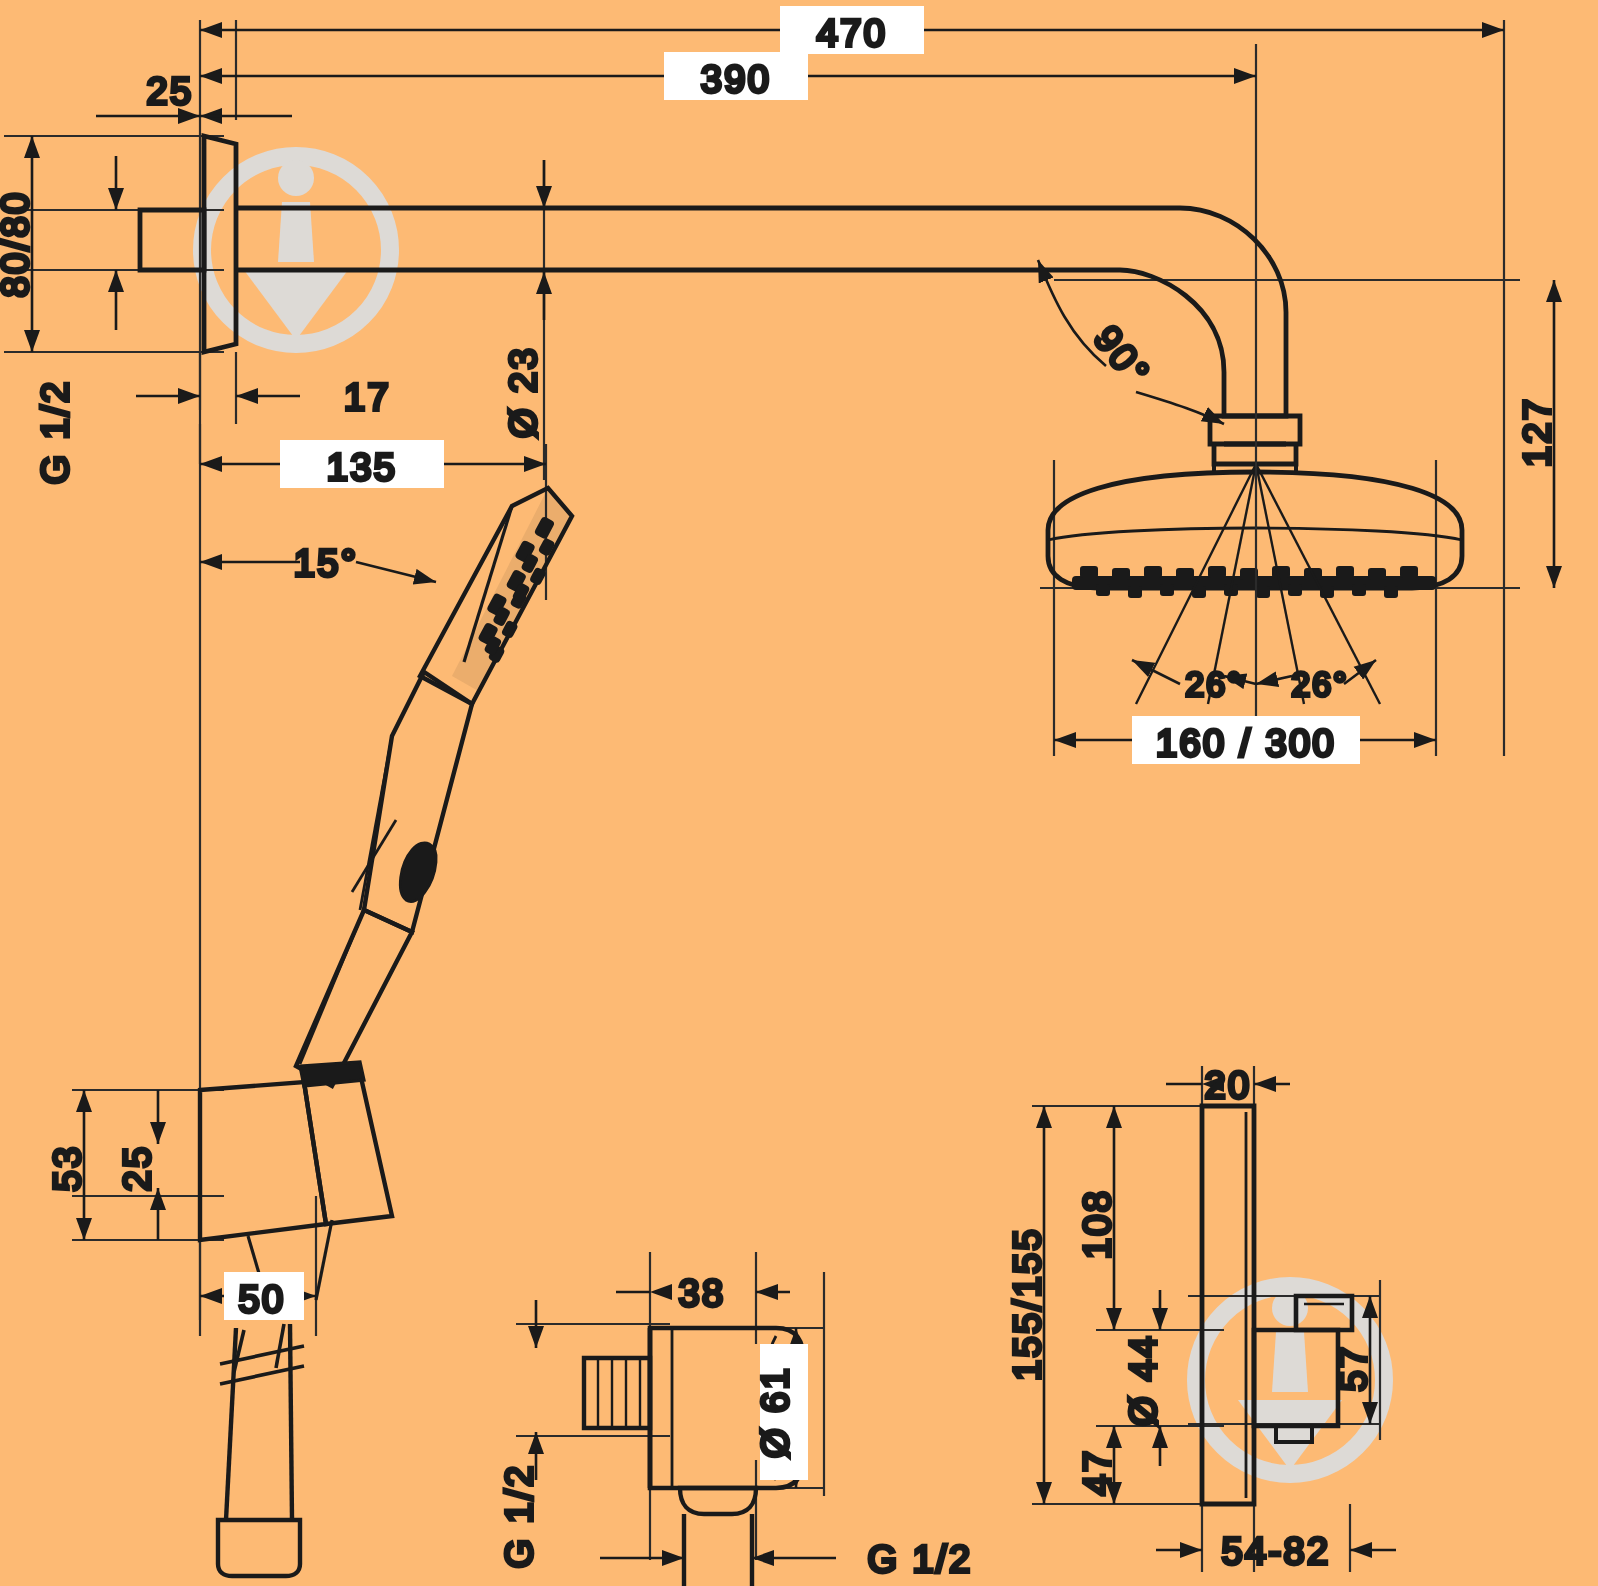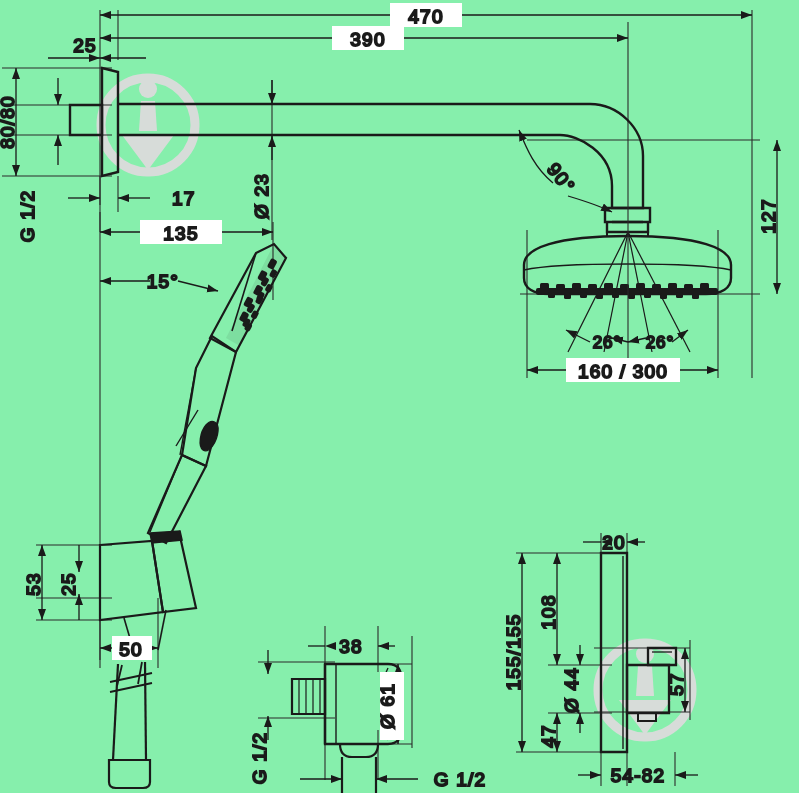--- a/index.html
+++ b/index.html
@@ -3,21 +3,21 @@
 <meta charset="utf-8">
 <title>Technical Drawing</title>
 <style>
   html,body{margin:0;padding:0;background:#ffffff;}
   body{
     width:799px;height:793px;
     font-family:"Liberation Sans", sans-serif;
     overflow:hidden;
     position:relative;
   }
-  #stage{position:relative;width:799px;height:793px;background:#86efac;}
+  #stage{position:relative;width:799px;height:793px;background:#fdba74;}
   svg.draw{position:absolute;left:0;top:0;width:799px;height:793px;}
   .dimtxt{
     font-family:"Liberation Sans", sans-serif;
     font-size:19px;
     fill:#1a1a1a;
     letter-spacing:1.2px;
   }
   .dimtxt-sm{
     font-family:"Liberation Sans", sans-serif;
     font-size:17px;

